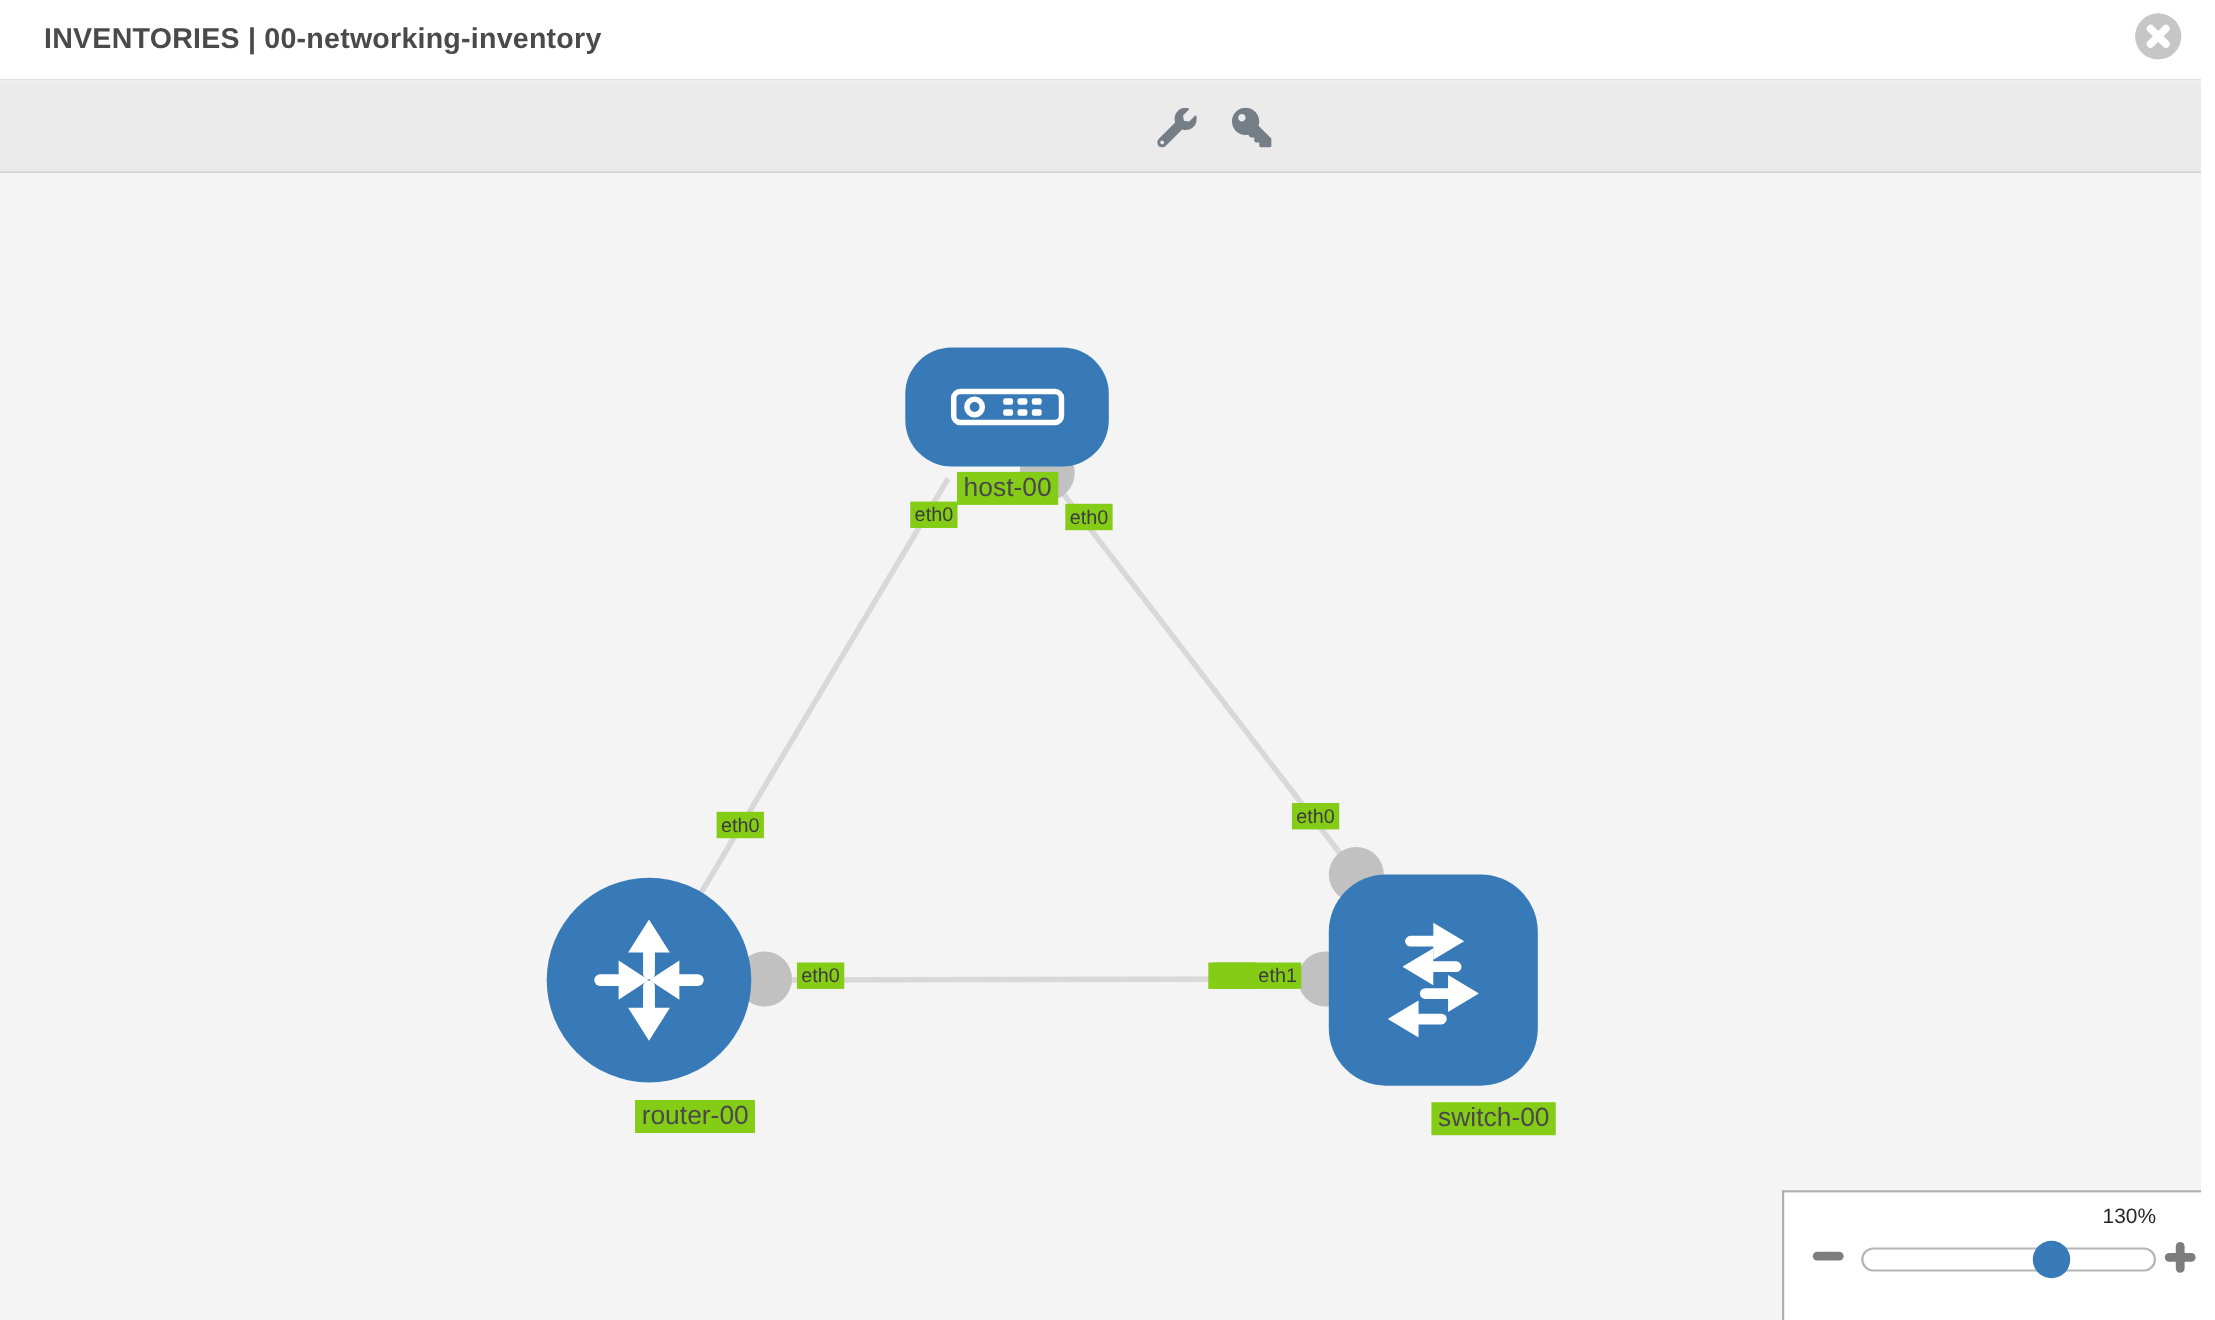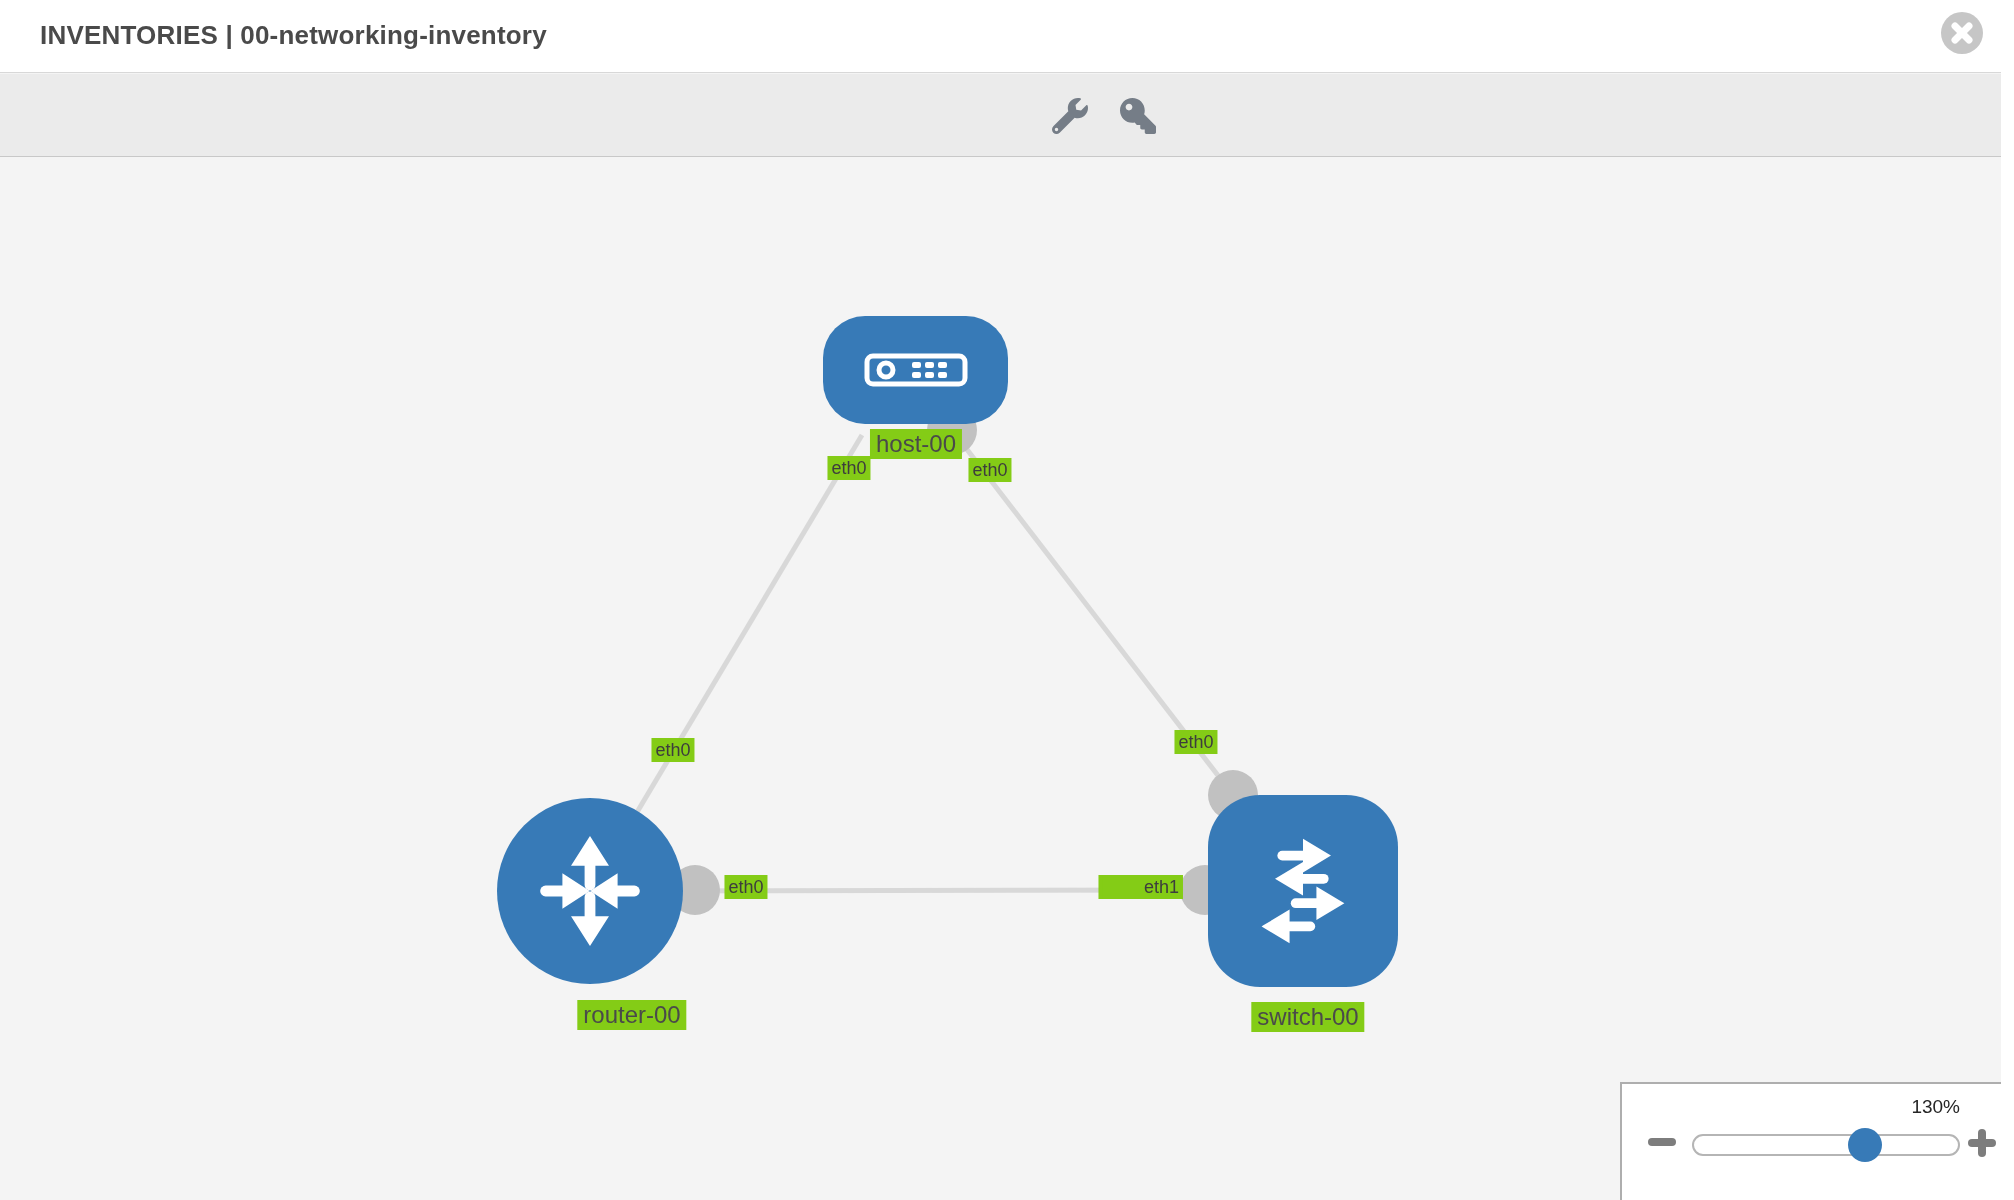--- a/index.html
+++ b/index.html
@@ -133,21 +133,21 @@
           <line x1="44" y1="60" x2="65" y2="60"></line>
           <polygon points="82,60 62,48 62,72" stroke-width="2"></polygon>
           <line x1="56" y1="79" x2="35" y2="79"></line>
           <polygon points="18,79 38,67 38,91" stroke-width="2"></polygon>
         </g>
       </svg>
     </div>
 
     <div class="dlabel name-label" style="left:916px;  top:272px;">host-00</div>
     <div class="dlabel name-label" style="left:592px;  top:843px;margin-left:40px;">router-00</div>
-    <div class="dlabel name-label" style="left:1308px; top:845px;">switch-00</div>
+    <div class="dlabel name-label" style="left:1358px; top:845px;">switch-00</div>
 
     <div class="dlabel eth-label" style="left:849px;  top:299px;">eth0</div>
     <div class="dlabel eth-label" style="left:990px;  top:301px;">eth0</div>
     <div class="dlabel eth-label" style="left:673px;  top:581px;">eth0</div>
     <div class="dlabel eth-label" style="left:1196px; top:573px;">eth0</div>
     <div class="dlabel eth-label" style="left:746px;  top:718px;">eth0</div>
     <div class="dlabel eth-label behind" style="left:1120px; top:718px;">eth0</div>
     <div class="dlabel eth-label front" style="left:1143px; top:718px;">eth1</div>
 
     <div class="zoom-panel">

